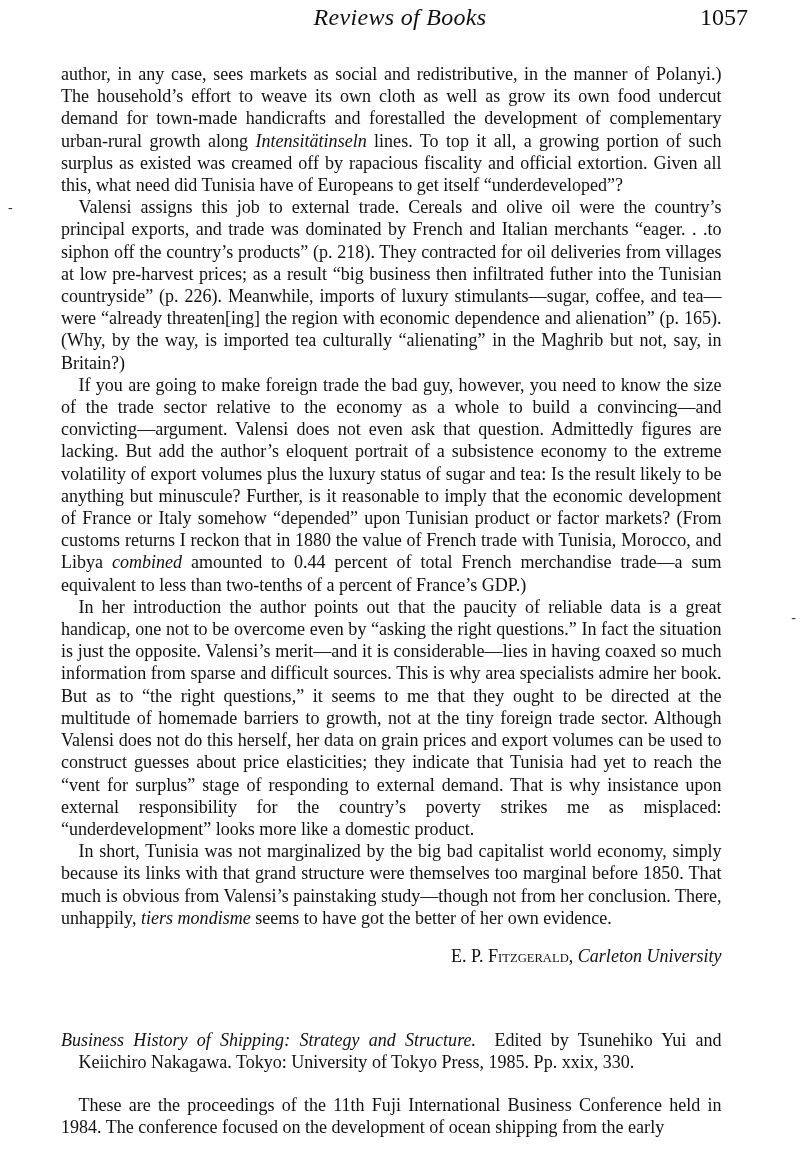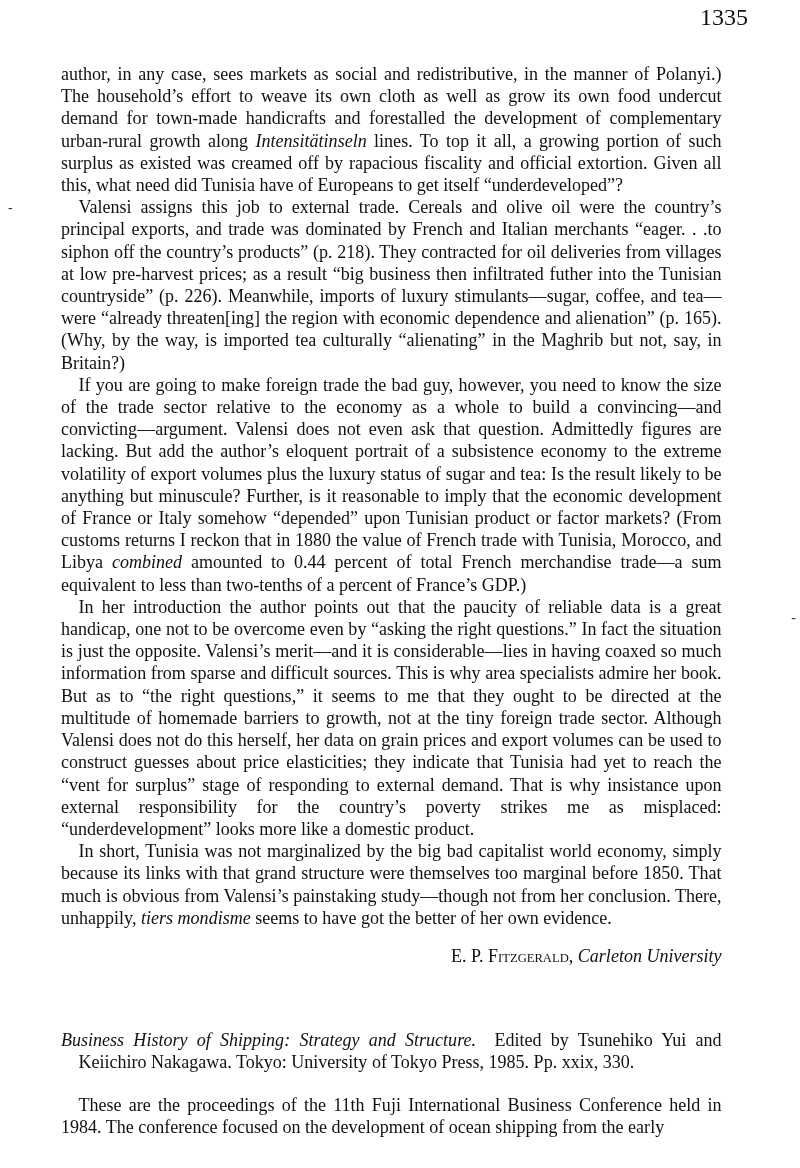--- a/index.html
+++ b/index.html
@@ -34,21 +34,22 @@
   }
   .review-body { margin-top: 20px; }
   .margin-mark {
     position: absolute; font-size: 14px; color: #333;
   }
 </style>
 </head>
 <body>
 
 <div class="header">
-  <div class="page-number">1335</div>
+  <div class="running-head">Reviews of Books</div>
+  <div class="page-number">1057</div>
 </div>
 
 <div class="column">
   <div id="paras">
       <p><span>author, in any case, sees markets as social and redistributive, in the manner of Polanyi.) The household’s effort to weave its own cloth as well as grow its own food undercut demand for town-made handicrafts and forestalled the development of complementary urban-rural growth along </span><i>Intensitätinseln</i><span> lines. To top it all, a growing portion of such surplus as existed was creamed off by rapacious fiscality and official extortion. Given all this, what need did Tunisia have of Europeans to get itself “underdeveloped”?</span></p>
       <p class="indent"><span>Valensi assigns this job to external trade. Cereals and olive oil were the country’s principal exports, and trade was dominated by French and Italian merchants “eager. . .to siphon off the country’s products” (p. 218). They contracted for oil deliveries from villages at low pre-harvest prices; as a result “big business then infiltrated futher into the Tunisian countryside” (p. 226). Meanwhile, imports of luxury stimulants—sugar, coffee, and tea—were “already threaten[ing] the region with economic dependence and alienation” (p. 165). (Why, by the way, is imported tea culturally “alienating” in the Maghrib but not, say, in Britain?)</span></p>
       <p class="indent"><span>If you are going to make foreign trade the bad guy, however, you need to know the size of the trade sector relative to the economy as a whole to build a convincing—and convicting—argument. Valensi does not even ask that question. Admittedly figures are lacking. But add the author’s eloquent portrait of a subsistence economy to the extreme volatility of export volumes plus the luxury status of sugar and tea: Is the result likely to be anything but minuscule? Further, is it reasonable to imply that the economic development of France or Italy somehow “depended” upon Tunisian product or factor markets? (From customs returns I reckon that in 1880 the value of French trade with Tunisia, Morocco, and Libya </span><i>combined</i><span> amounted to 0.44 percent of total French merchandise trade—a sum equivalent to less than two-tenths of a percent of France’s GDP.)</span></p>
       <p class="indent"><span>In her introduction the author points out that the paucity of reliable data is a great handicap, one not to be overcome even by “asking the right questions.” In fact the situation is just the opposite. Valensi’s merit—and it is considerable—lies in having coaxed so much information from sparse and difficult sources. This is why area specialists admire her book. But as to “the right questions,” it seems to me that they ought to be directed at the multitude of homemade barriers to growth, not at the tiny foreign trade sector. Although Valensi does not do this herself, her data on grain prices and export volumes can be used to construct guesses about price elasticities; they indicate that Tunisia had yet to reach the “vent for surplus” stage of responding to external demand. That is why insistance upon external responsibility for the country’s poverty strikes me as misplaced: “underdevelopment” looks more like a domestic product.</span></p>
       <p class="indent"><span>In short, Tunisia was not marginalized by the big bad capitalist world economy, simply because its links with that grand structure were themselves too marginal before 1850. That much is obvious from Valensi’s painstaking study—though not from her conclusion. There, unhappily, </span><i>tiers mondisme</i><span> seems to have got the better of her own evidence.</span></p>
     </div>

